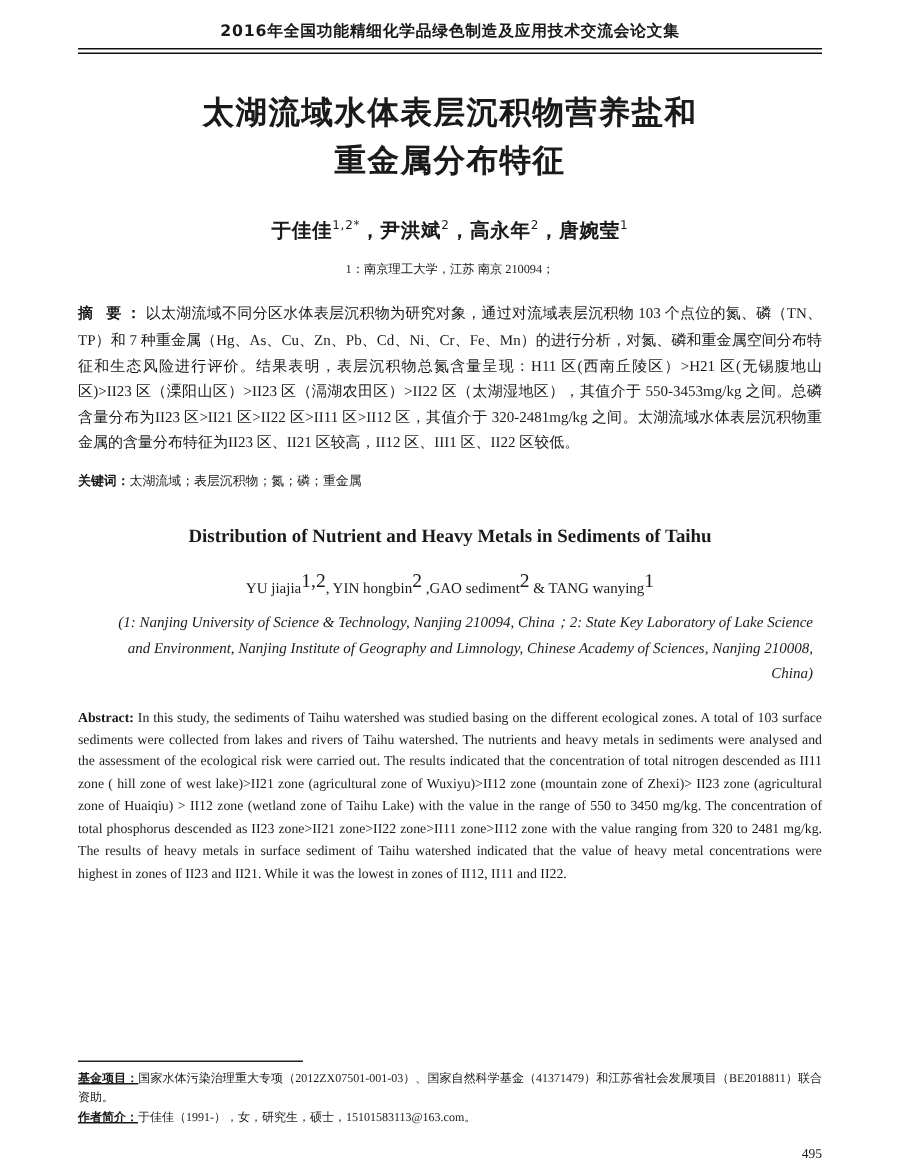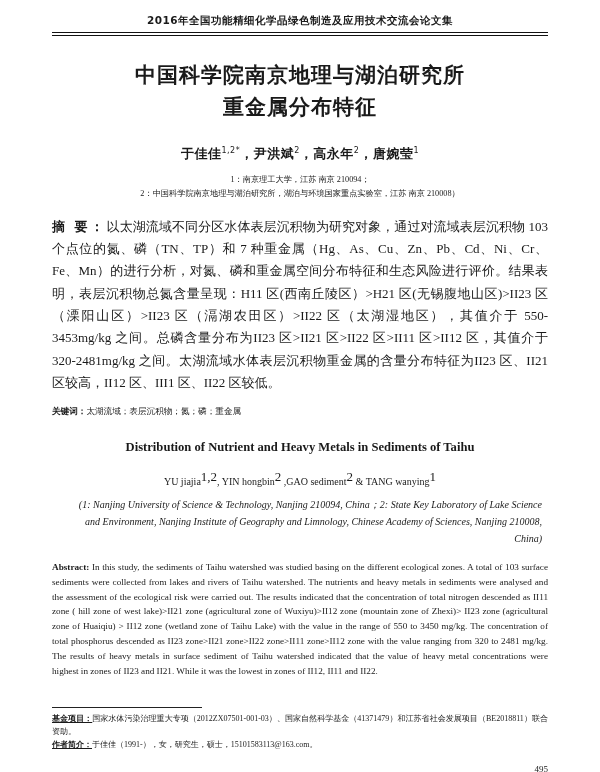--- a/index.html
+++ b/index.html
@@ -63,21 +63,21 @@
   .cn-affil {
     text-align: center;
     font-size: 8.2px;
     line-height: 1.75;
     margin-top: 10px;
     color: #1a1a1a;
   }
   
   .cn-abstract {
     margin-top: 14px;
-    font-size: 13px;
+    font-size: 10px;
     line-height: 1.72;
     text-align: justify;
     text-justify: inter-ideograph;
   }
   .cn-abstract .lbl {
     font-weight: bold;
     letter-spacing: 3px;
   }
   .cn-keywords {
     margin-top: 9px;
@@ -158,31 +158,30 @@
 </head>
 <body>
 
 <div class="page">
 
   <div class="running-head">2016年全国功能精细化学品绿色制造及应用技术交流会论文集</div>
   <div class="rule-top"></div>
   <div class="rule-top2"></div>
 
   <div class="cn-title">
-    <span>中国科学院南京地理与湖泊研究所</span>
+    <span>太湖流域水体表层沉积物营养盐和</span>
     <span class="line2">重金属分布特征</span>
   </div>
 
   <div class="cn-authors">
     <span>于佳佳</span><sup>1,2*</sup><span>，尹洪斌</span><sup>2</sup><span>，高永年</span><sup>2</sup><span>，唐婉莹</span><sup>1</sup>
   </div>
 
   <div class="cn-affil">
     <div>1：南京理工大学，江苏 南京 210094；</div>
-    <div>2：中国科学院南京地理与湖泊研究所，湖泊与环境国家重点实验室，江苏 南京 210008）</div>
   </div>
 
   <div class="cn-abstract">
     <span class="lbl">摘 要：</span><span>以太湖流域不同分区水体表层沉积物为研究对象，通过对流域表层沉积物 103 个点位的氮、磷（TN、TP）和 7 种重金属（Hg、As、Cu、Zn、Pb、Cd、Ni、Cr、Fe、Mn）的进行分析，对氮、磷和重金属空间分布特征和生态风险进行评价。结果表明，表层沉积物总氮含量呈现：H11 区(西南丘陵区）&gt;H21 区(无锡腹地山区)&gt;II23 区（溧阳山区）&gt;II23 区（滆湖农田区）&gt;II22 区（太湖湿地区），其值介于 550-3453mg/kg 之间。总磷含量分布为II23 区&gt;II21 区&gt;II22 区&gt;II11 区&gt;II12 区，其值介于 320-2481mg/kg 之间。太湖流域水体表层沉积物重金属的含量分布特征为II23 区、II21 区较高，II12 区、III1 区、II22 区较低。</span>
   </div>
 
   <div class="cn-keywords">
     <span class="lbl">关键词：</span><span>太湖流域；表层沉积物；氮；磷；重金属</span>
   </div>
 

